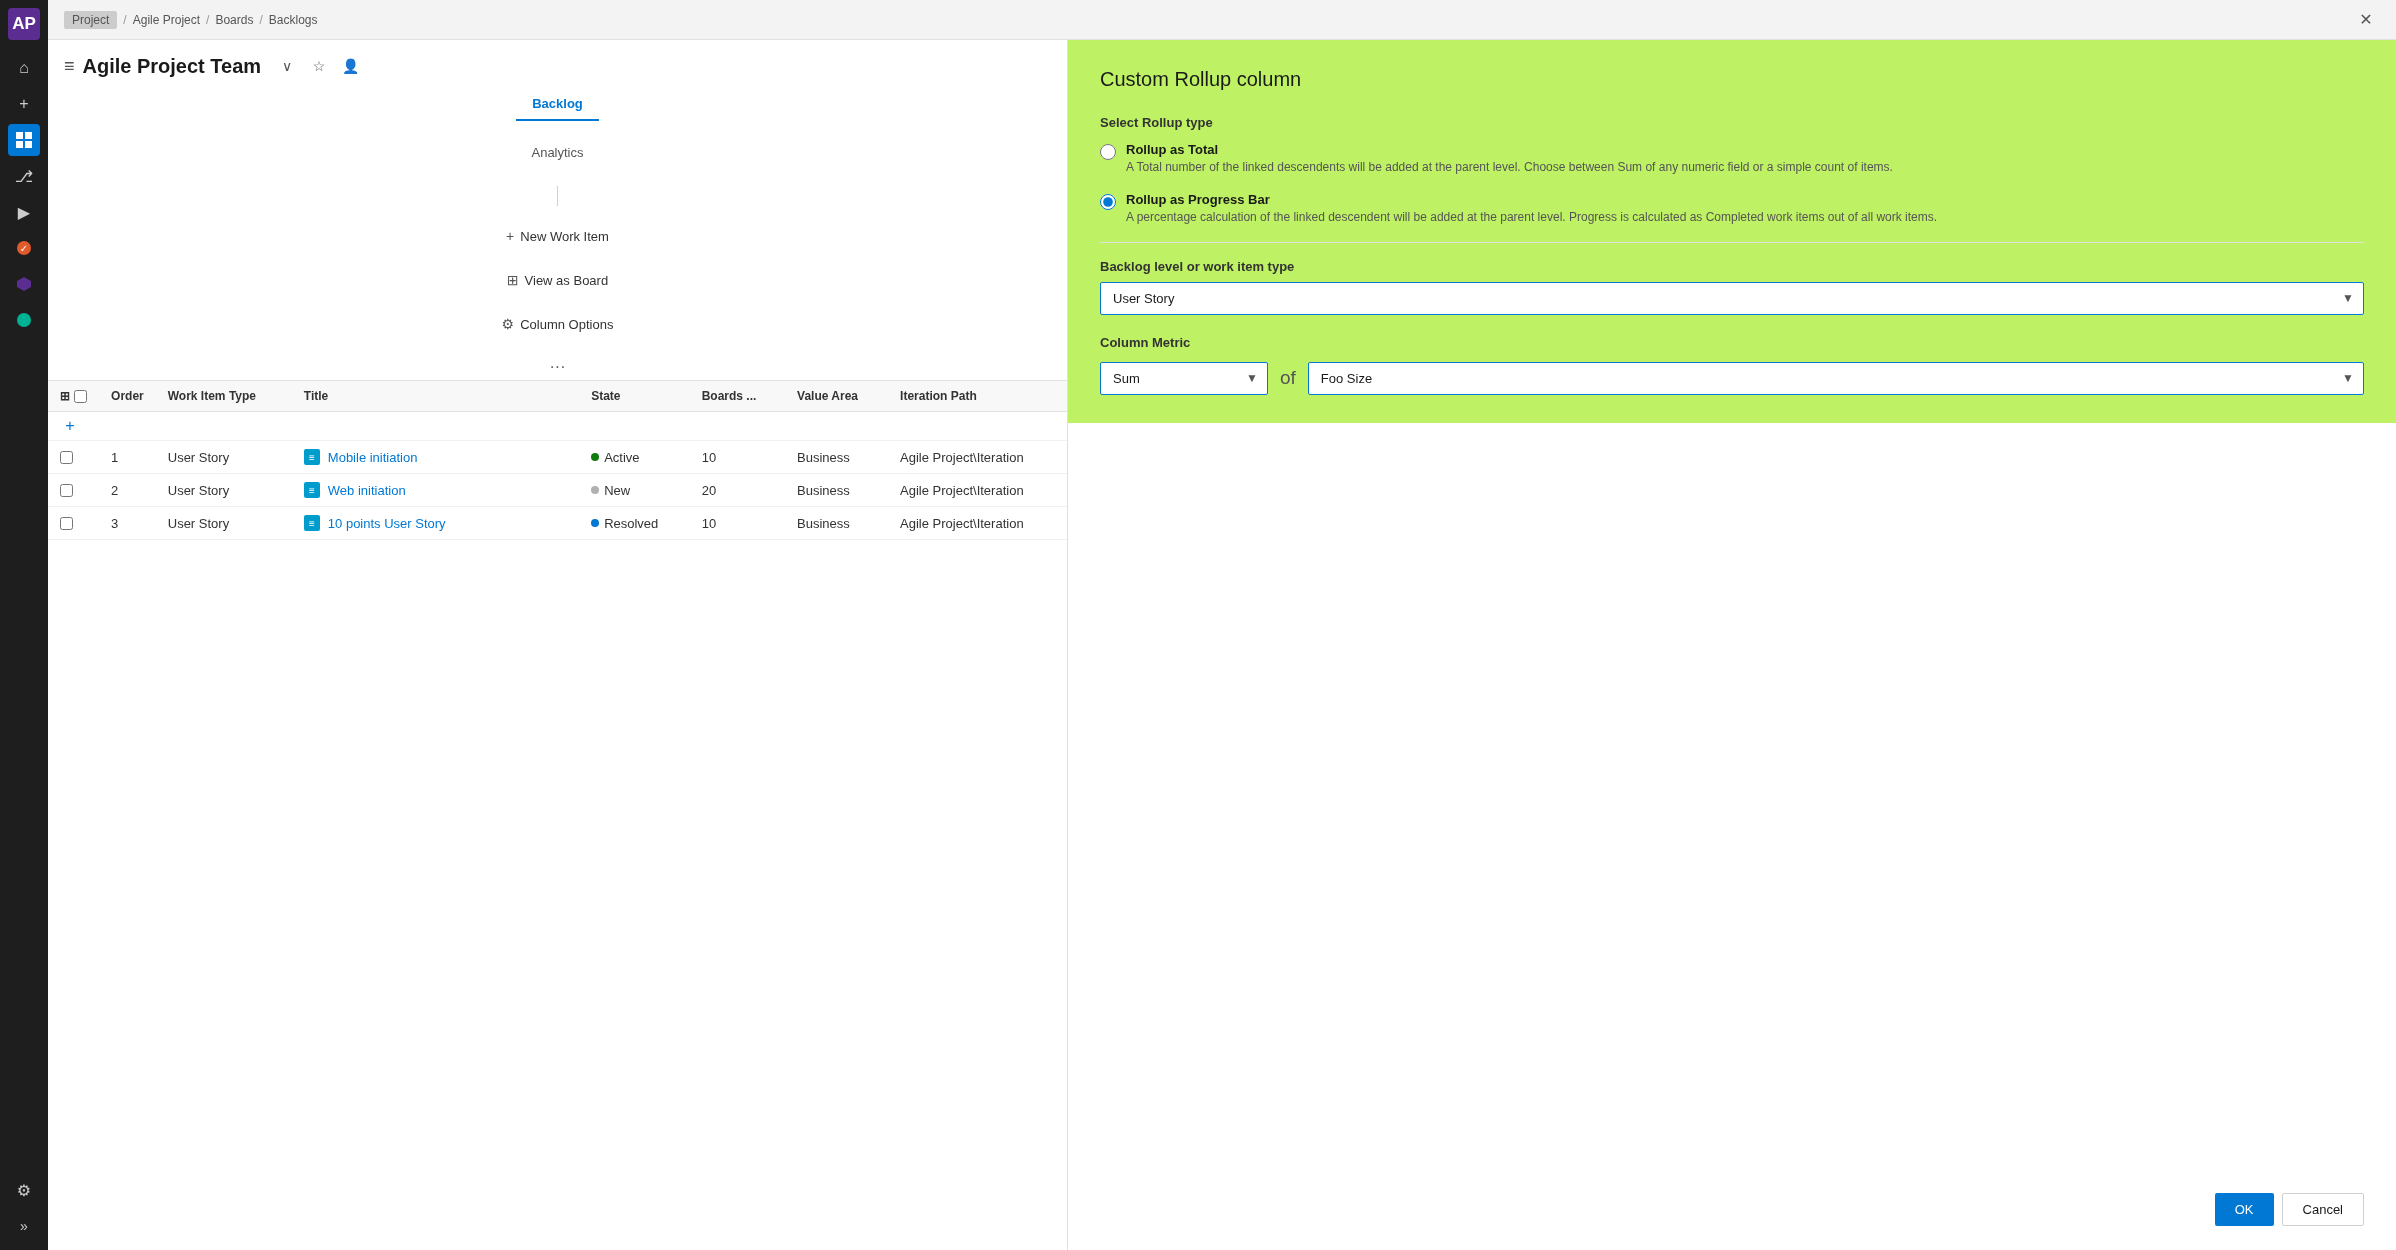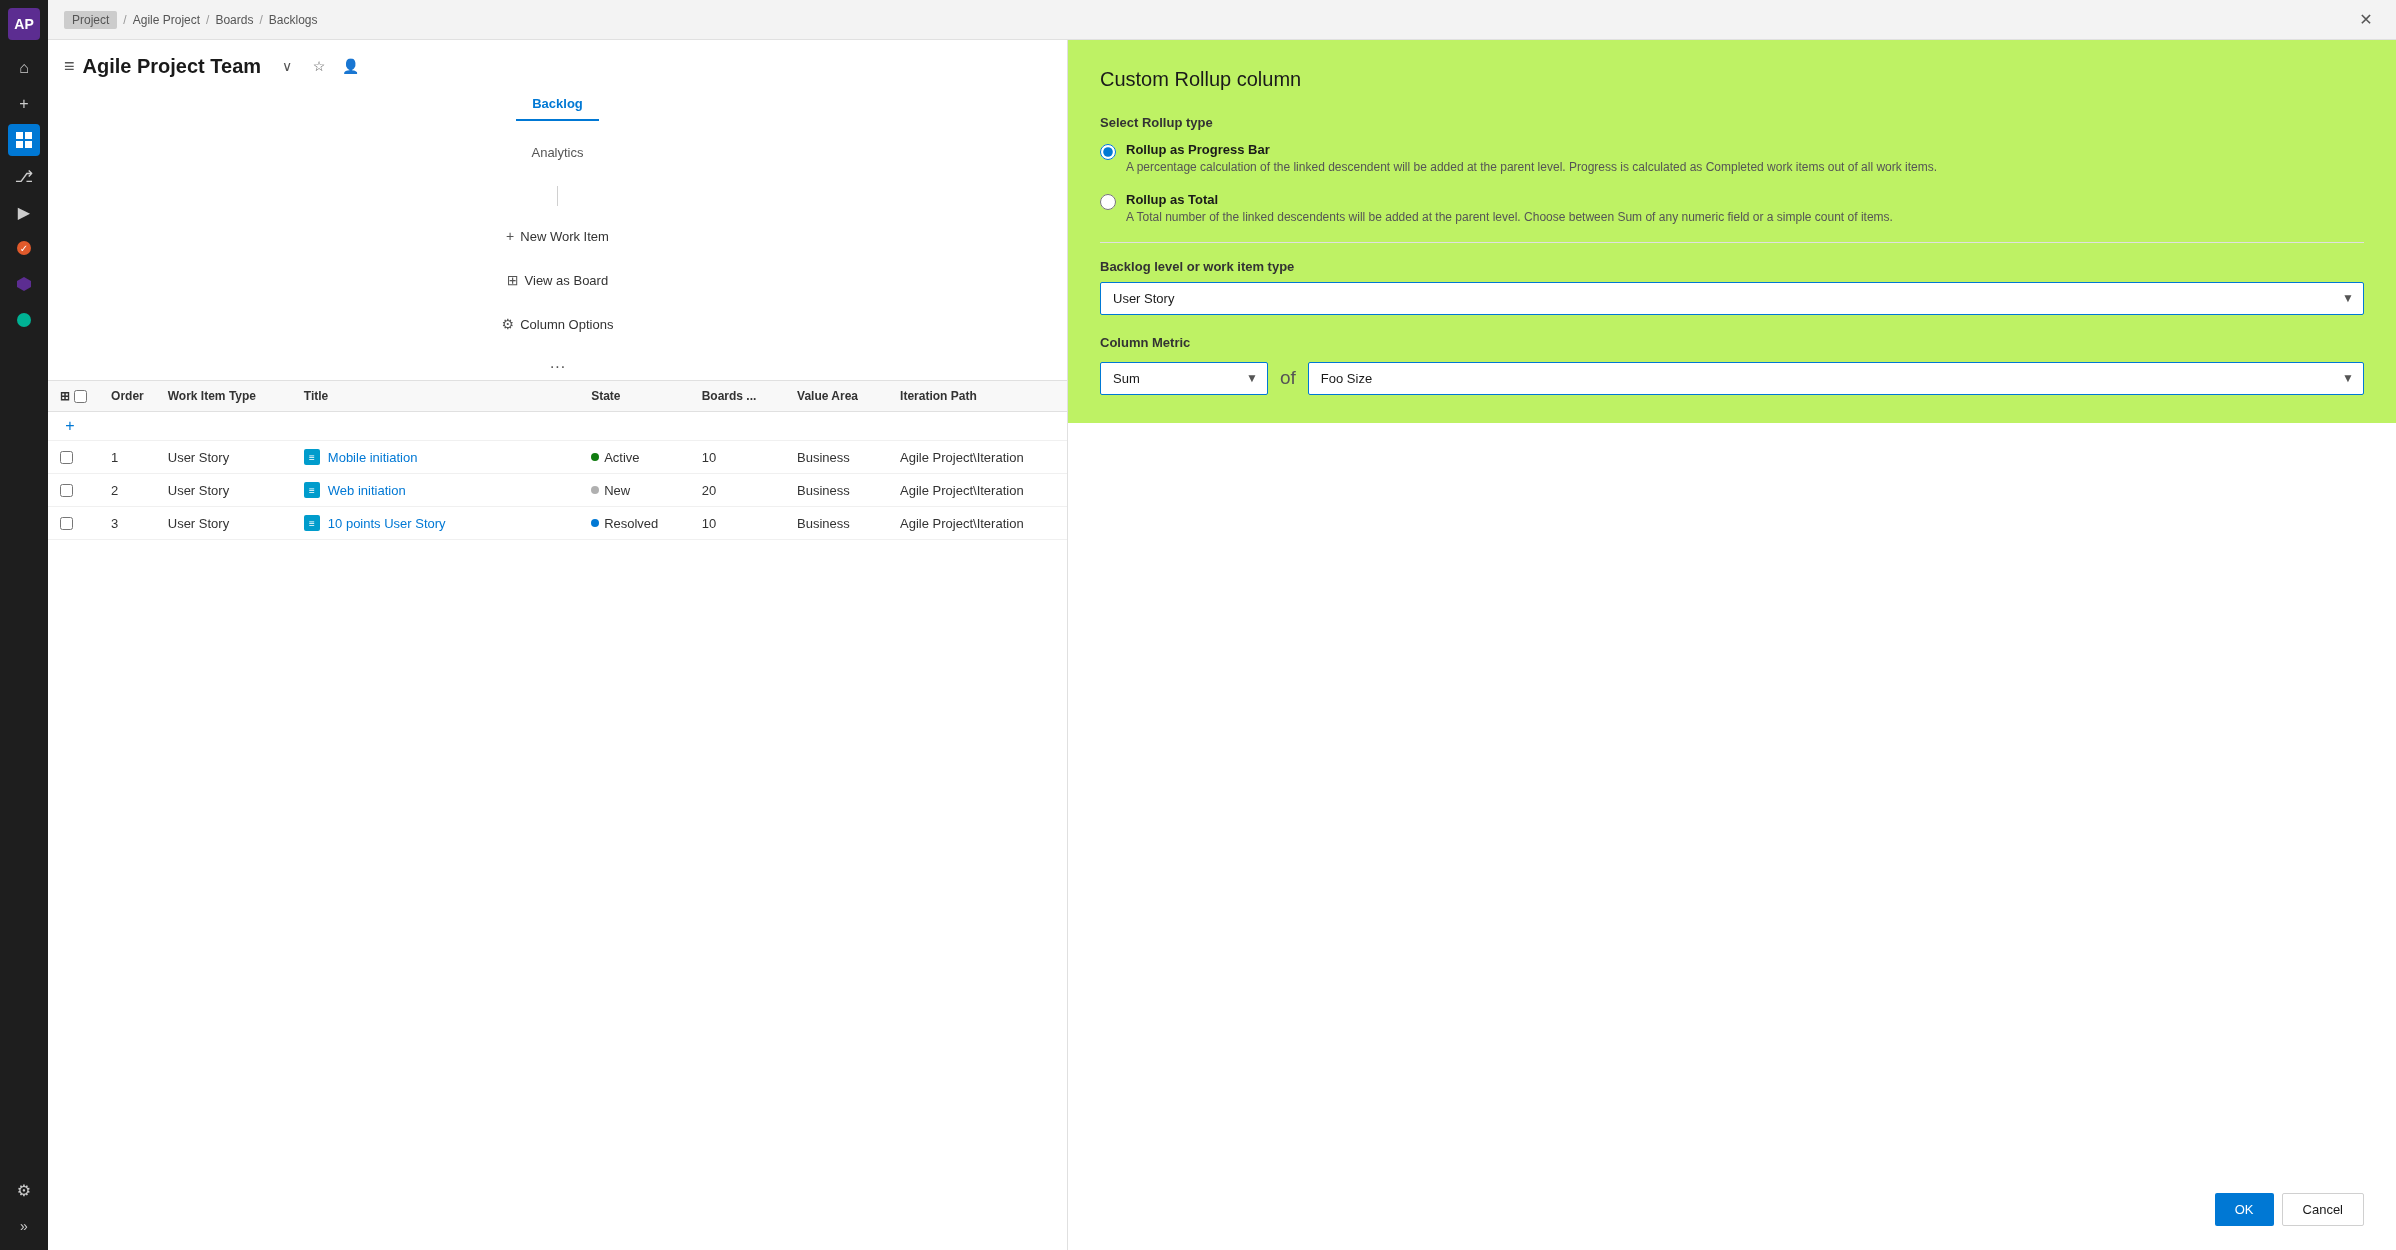--- a/index.html
+++ b/index.html
@@ -25,21 +25,21 @@
       margin-bottom: 8px;
     }
     .sidebar-icon {
       width: 32px; height: 32px;
       border-radius: 4px;
       display: flex; align-items: center; justify-content: center;
       color: #ccc; font-size: 16px; cursor: pointer;
     }
     .sidebar-icon.active { background: #0078d4; color: #fff; }
     .sidebar-icon.avatar {
-      background: #5c2d91; color: #fff; font-size: 14px; font-weight: bold;
+      background: #5c2d91; color: #fff; font-size: 17px; font-weight: bold;
     }
     .sidebar-bottom {
       margin-top: auto;
       display: flex; flex-direction: column; align-items: center; gap: 4px;
     }
     .sidebar-expand {
       width: 32px; height: 32px;
       border-radius: 4px;
       display: flex; align-items: center; justify-content: center;
       color: #ccc; font-size: 14px; cursor: pointer;
@@ -522,32 +522,32 @@
       </div>
     </div>
 
     <div class="right-panel-wrapper">
       <div class="right-panel">
         <div class="panel-title">Custom Rollup column</div>
 
         <div class="section-label">Select Rollup type</div>
 
         <div class="radio-option">
+          <input type="radio" name="rollup" value="total" id="r-total" style="">
+          <div>
+            <div class="radio-label">Rollup as Total</div>
+            <div class="radio-desc">A Total number of the linked descendents will be added at the parent level. Choose between Sum of any numeric field or a simple count of items.</div>
+          </div>
+        </div>
+
+        <div class="radio-option">
           <input type="radio" name="rollup" value="progress" checked="" id="r-progress" style="">
           <div>
             <div class="radio-label">Rollup as Progress Bar</div>
             <div class="radio-desc">A percentage calculation of the linked descendent will be added at the parent level. Progress is calculated as Completed work items out of all work items.</div>
-          </div>
-        </div>
-
-        <div class="radio-option">
-          <input type="radio" name="rollup" value="total" id="r-total" style="">
-          <div>
-            <div class="radio-label">Rollup as Total</div>
-            <div class="radio-desc">A Total number of the linked descendents will be added at the parent level. Choose between Sum of any numeric field or a simple count of items.</div>
           </div>
         </div>
 
         <div class="divider"></div>
 
         <div class="field-label">Backlog level or work item type</div>
         <div class="select-wrapper">
           <select id="backlog-select"><option value="User Story">User Story</option><option value="Feature">Feature</option><option value="Epic">Epic</option><option value="Task">Task</option><option value="Bug">Bug</option></select>
           <span class="select-arrow">▼</span>
         </div>

